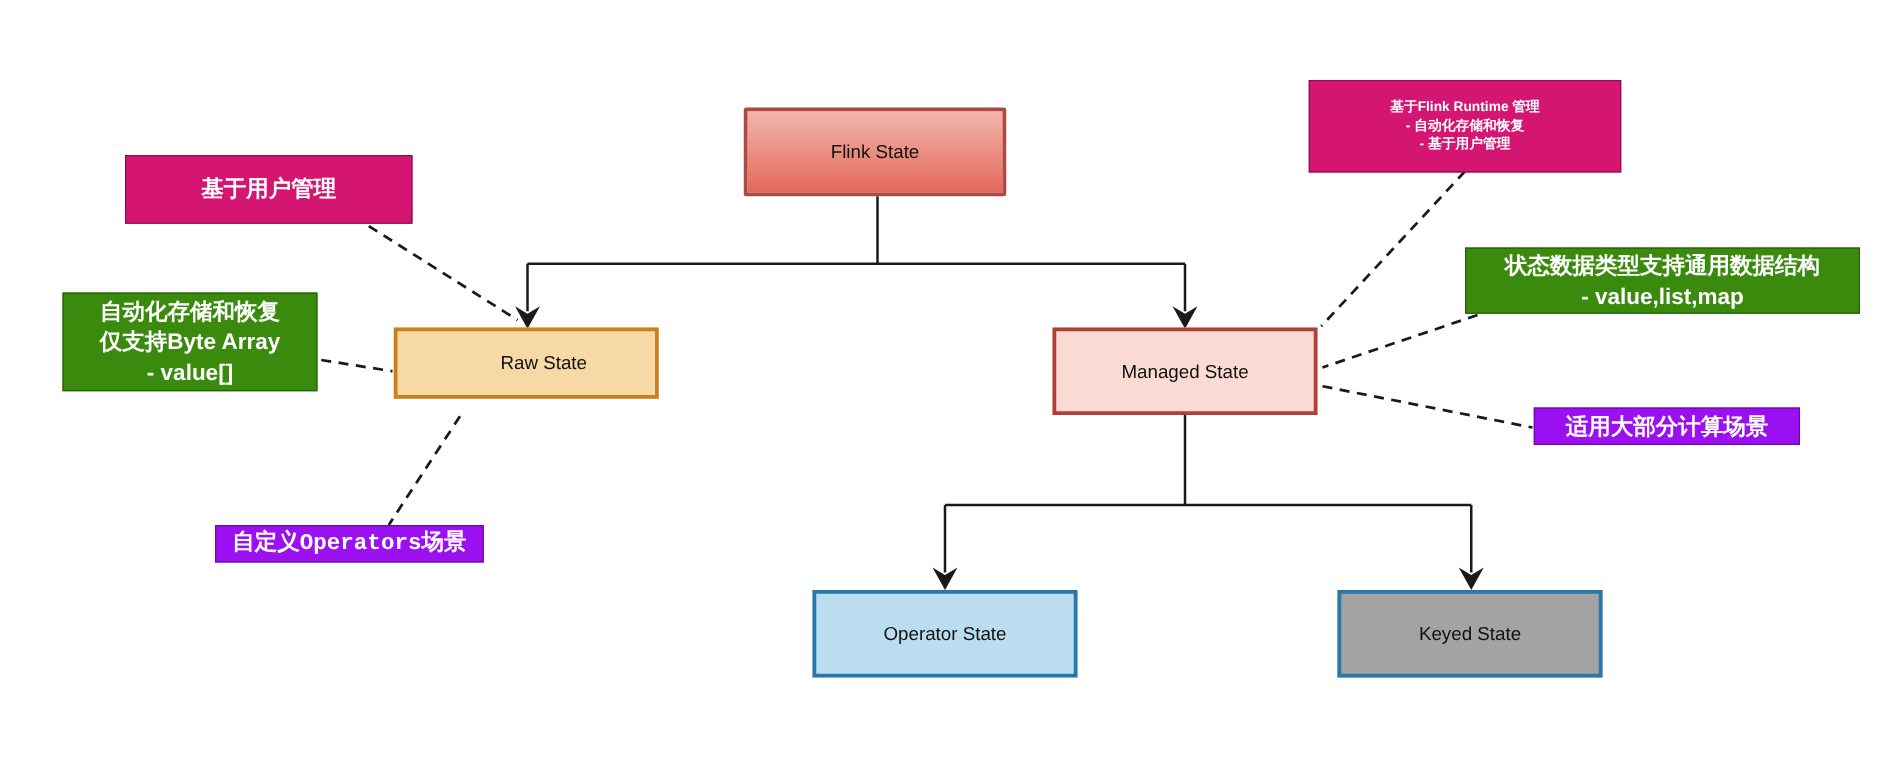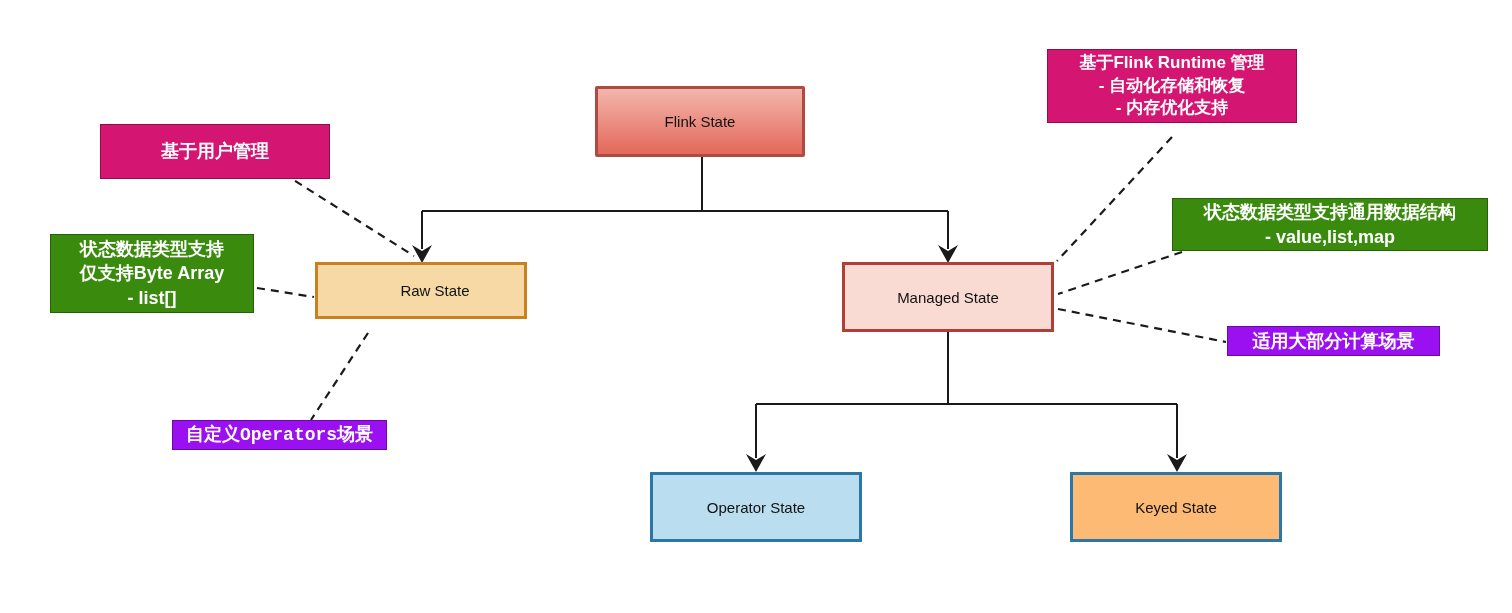--- a/index.html
+++ b/index.html
@@ -51,21 +51,21 @@
     background: #f9dbd4;
     border-color: #b13f35;
   }
   .node-operator {
     left: 650px; top: 472px; width: 212px; height: 70px;
     background: #badef0;
     border-color: #2a77a8;
   }
   .node-keyed {
     left: 1070px; top: 472px; width: 212px; height: 70px;
-    background: #fdba74;
+    background: #a3a3a3;
     border-color: #2a77a8;
     align-items: center;
   }
   .ann {
     position: absolute;
     box-sizing: border-box;
     display: flex;
     flex-direction: column;
     align-items: center;
     justify-content: center;
@@ -77,21 +77,21 @@
     padding: 1px 6px;
     white-space: nowrap;
   }
   .ann-magenta { background: #d41672; border: 1px solid #8f0e4d; }
   .ann-green   { background: #3a8b0d; border: 1px solid #276006; }
   .ann-purple  { background: #9b10f1; border: 1px solid #6b0aa8; }
 
   .ann-user-managed      { left: 100px;  top: 80px;  width: 230px; height: 55px; margin-top: 44px; }
   .ann-raw-data-type     { left: 50px;   top: 234px; width: 204px; height: 79px; }
   .ann-custom-operators  { left: 172px;  top: 420px; width: 215px; height: 30px; font-family: Liberation Mono, monospace; }
-  .ann-flink-runtime     { left: 1047px; top: 49px;  width: 250px; height: 74px; font-size: 17px; }
+  .ann-flink-runtime     { left: 1047px; top: 64px;  width: 250px; height: 74px; font-size: 11px; }
   .ann-managed-data-type { left: 1172px; top: 198px; width: 316px; height: 53px; }
   .ann-compute-scenarios { left: 1227px; top: 326px; width: 213px; height: 30px; }
 
   .watermark {
     position: absolute;
     right: 14px;
     top: 574px;
     font-size: 17px;
     color: #c6c6c6;
     letter-spacing: 1px;
@@ -140,33 +140,33 @@
   </div>
   <div class="node node-keyed">
     <span>Keyed State</span>
   </div>
 
   <div class="ann ann-magenta ann-user-managed">
     <div>基于用户管理</div>
   </div>
 
   <div class="ann ann-green ann-raw-data-type">
-    <div>状态数据类型支持</div>
+    <div>自动化存储和恢复</div>
     <div>仅支持Byte Array</div>
-    <div>- list[]</div>
+    <div>- value[]</div>
   </div>
 
   <div class="ann ann-purple ann-custom-operators">
     <div>自定义Operators场景</div>
   </div>
 
   <div class="ann ann-magenta ann-flink-runtime">
     <div>基于Flink Runtime 管理</div>
     <div>- 自动化存储和恢复</div>
-    <div>- 内存优化支持</div>
+    <div>- 基于用户管理</div>
   </div>
 
   <div class="ann ann-green ann-managed-data-type">
     <div>状态数据类型支持通用数据结构</div>
     <div>- value,list,map</div>
   </div>
 
   <div class="ann ann-purple ann-compute-scenarios">
     <div>适用大部分计算场景</div>
   </div>

